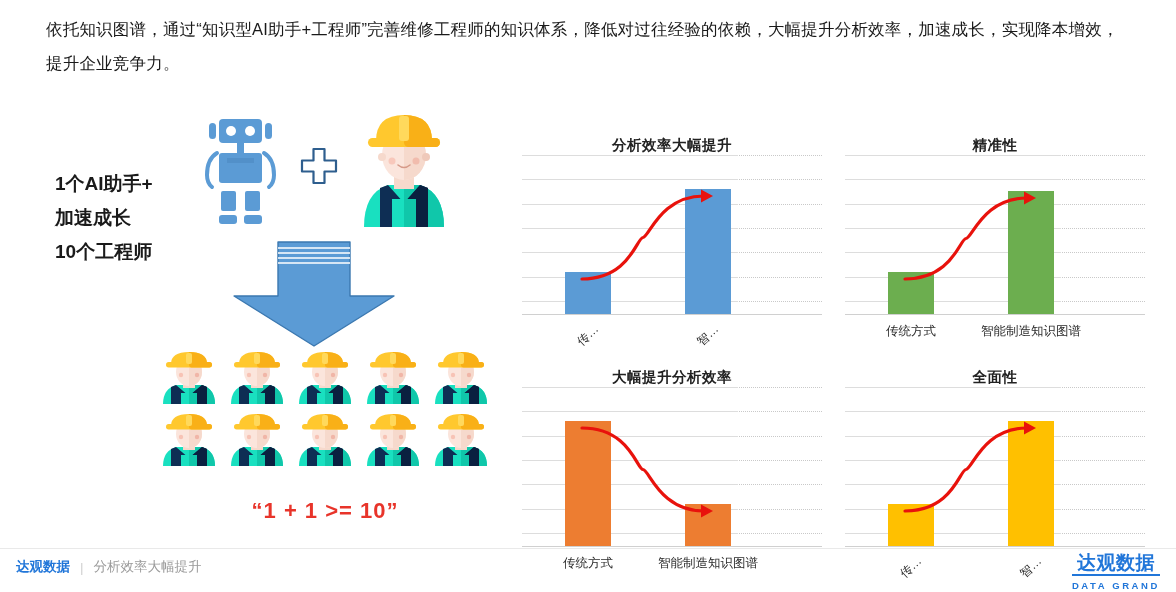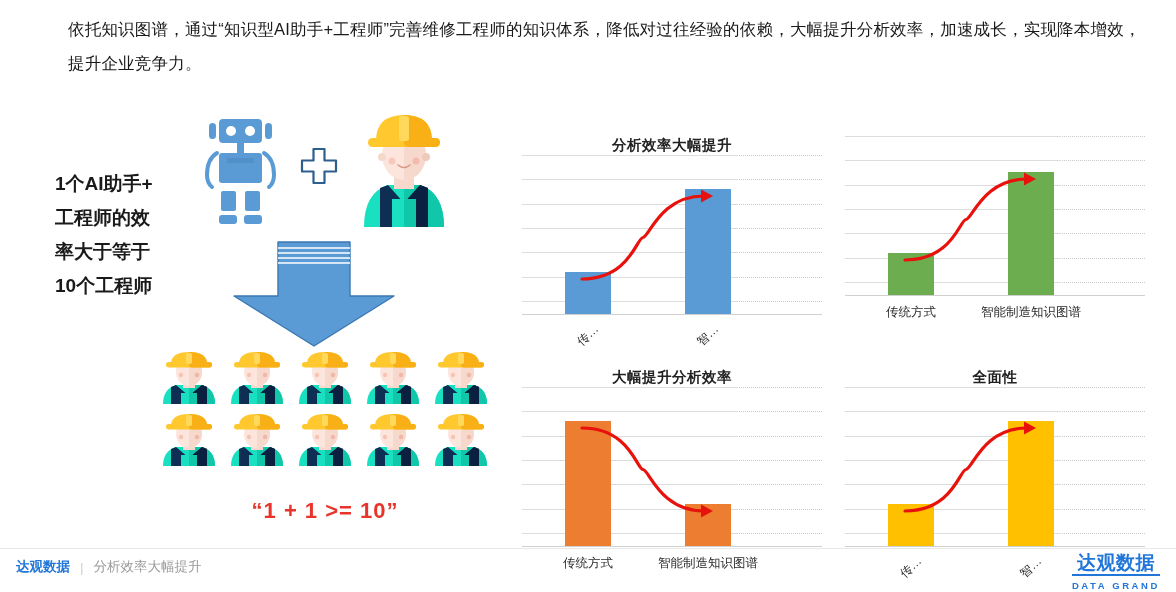--- a/index.html
+++ b/index.html
@@ -7,21 +7,21 @@
     width: 1176px; height: 592px;
     background: #ffffff;
     font-family: "Liberation Sans", "DejaVu Sans", sans-serif;
     overflow: hidden;
   }
   .slide { position: relative; width: 1176px; height: 592px; background: #fff; }
 
   
   .header-para {
     position: absolute;
-    left: 68px; top: 12px; width: 1080px;
+    left: 46px; top: 12px; width: 1080px;
     font-size: 16.5px;
     line-height: 34px;
     color: #1a1a1a;
     letter-spacing: 0.2px;
   }
 
   
   .left-col { position: absolute; left: 0; top: 95px; width: 510px; height: 445px; font-weight: bold; }
 
   .left-text {
@@ -141,22 +141,21 @@
 <body>
 
 <div class="slide">
 
   <div class="header-para">依托知识图谱，通过“知识型AI助手+工程师”完善维修工程师的知识体系，降低对过往经验的依赖，大幅提升分析效率，加速成长，实现降本增效，提升企业竞争力。</div>
 
   <div class="left-col">
 
     <div class="left-text">
       <div>1个AI助手+</div>
-      <div>工程师的效</div>
-      <div>率大于等于</div>
+      <div>加速成长</div>
       <div>10个工程师</div>
     </div>
 
     <div class="robot-row">
 
       <svg class="robot" viewBox="0 0 75 115">
         <g fill="#5B9BD5">
           <rect x="6" y="10" width="7" height="16" rx="3.5"></rect>
           <rect x="62" y="10" width="7" height="16" rx="3.5"></rect>
           <rect x="16" y="6" width="43" height="24" rx="4"></rect>
@@ -450,20 +449,21 @@
           </svg>
         </div>
       <div class="cat-labels">
         <span class="cat-label rot" style="left: 66px; top: 12px;">传…</span>
         <span class="cat-label rot" style="left: 186px; top: 12px;">智…</span>
       </div>
     </div>
   </div>
 
   <div class="chart" id="chart-accuracy">
+    <div class="chart-title">精准性</div>
     <div class="plot-wrap">
       <div class="plot" style="height: 160px;">
           <div class="gridline" style="top: 0px;"></div>
           <div class="gridline" style="top: 24px;"></div>
           <div class="gridline" style="top: 49px;"></div>
           <div class="gridline" style="top: 73px;"></div>
           <div class="gridline" style="top: 97px;"></div>
           <div class="gridline" style="top: 122px;"></div>
           <div class="gridline" style="top: 146px;"></div>
           <div class="gridline" style="top: 0px; right: 28%; border-top: 1px solid rgb(221, 221, 221);"></div>

